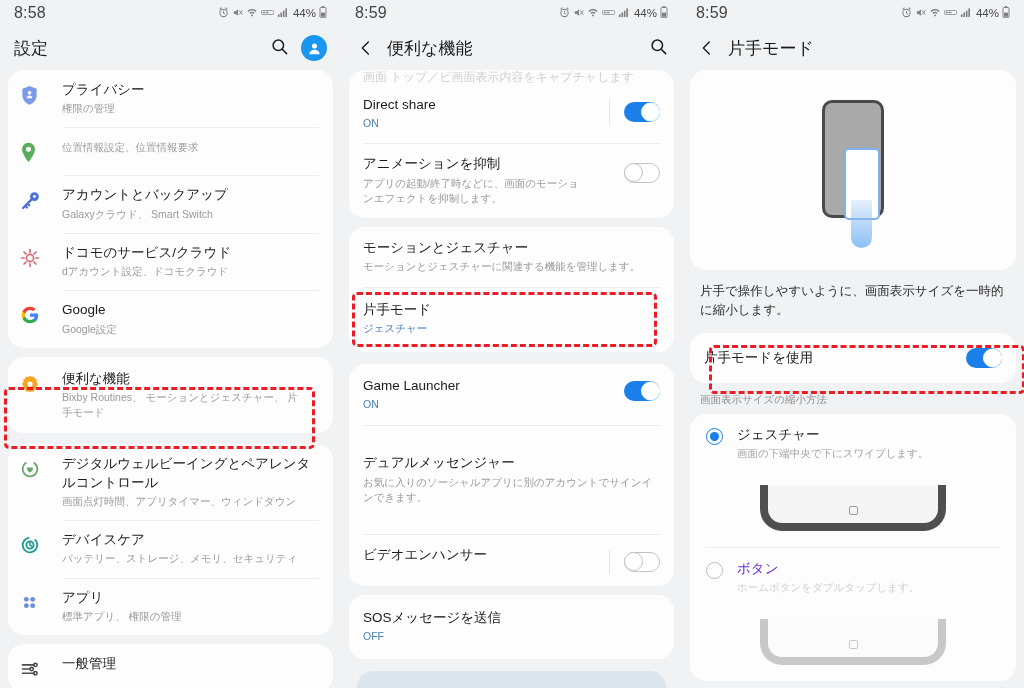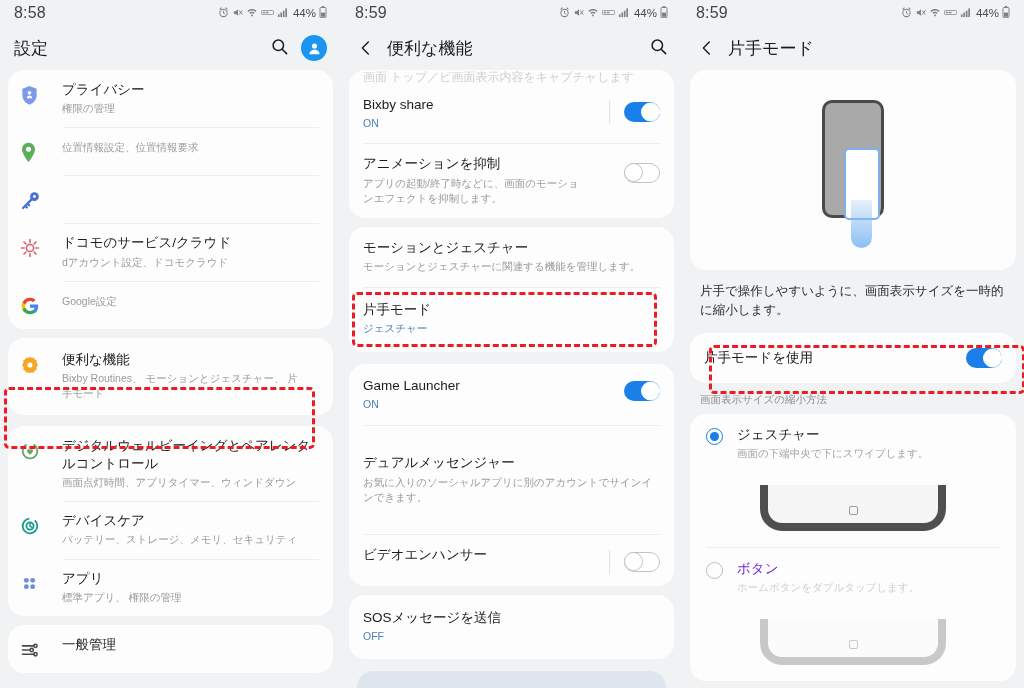--- a/index.html
+++ b/index.html
@@ -287,20 +287,24 @@
           </span>
         </div>
         <div class="row">
           <span class="row-icon">
             <svg width="21" height="21" viewBox="0 0 24 24">
                 <circle cx="16.5" cy="7.5" r="5" fill="#4a6fd4"></circle>
                 <circle cx="16.5" cy="7.5" r="1.7" fill="#fff"></circle>
                 <path d="M13 11L3.5 20.5M6 18l2 2M8.5 15.5l2 2" stroke="#4a6fd4" stroke-width="2.6" stroke-linecap="round"></path>
               </svg>
           </span>
+          <span class="row-text">
+            <div class="row-title">アカウントとバックアップ</div>
+            <div class="row-sub">Galaxyクラウド、 Smart Switch</div>
+          </span>
         </div>
         <div class="row">
           <span class="row-icon">
             <svg width="20" height="20" viewBox="0 0 24 24">
                 <g fill="none" stroke="#d96a72" stroke-width="2">
                   <circle cx="12" cy="12" r="4.3"></circle>
                   <path d="M12 1.8v3.2M12 19v3.2M1.8 12h3.2M19 12h3.2M4.8 4.8l2.3 2.3M16.9 16.9l2.3 2.3M19.2 4.8l-2.3 2.3M7.1 16.9l-2.3 2.3" stroke-linecap="round"></path>
                 </g>
               </svg>
           </span>
@@ -312,20 +316,21 @@
         <div class="row">
           <span class="row-icon">
             <svg width="20" height="20" viewBox="0 0 24 24">
                 <path d="M21.8 12.2c0-.7-.1-1.4-.2-2H12v3.9h5.5c-.2 1.3-1 2.4-2 3.1v2.6h3.3c1.9-1.8 3-4.4 3-7.6z" fill="#4285f4"></path>
                 <path d="M12 22c2.7 0 5-.9 6.7-2.4l-3.3-2.6c-.9.6-2.1 1-3.4 1-2.6 0-4.8-1.7-5.6-4.1H3v2.6C4.7 19.9 8.1 22 12 22z" fill="#34a853"></path>
                 <path d="M6.4 13.9c-.2-.6-.3-1.2-.3-1.9s.1-1.3.3-1.9V7.5H3C2.4 8.9 2 10.4 2 12s.4 3.1 1 4.5l3.4-2.6z" fill="#fbbc05"></path>
                 <path d="M12 5.9c1.5 0 2.8.5 3.8 1.5l2.9-2.9C16.9 2.9 14.7 2 12 2 8.1 2 4.7 4.1 3 7.5l3.4 2.6C7.2 7.7 9.4 5.9 12 5.9z" fill="#ea4335"></path>
               </svg>
           </span>
           <span class="row-text">
+            <div class="row-title">Google</div>
             <div class="row-sub">Google設定</div>
           </span>
         </div>
       </div>
 
       <div class="card" style="margin-bottom:11px;">
         <div class="row" style="padding-top:13px;padding-bottom:13px;">
           <span class="row-icon">
             <svg width="20" height="20" viewBox="0 0 24 24">
                 <path d="M12 2l2.1 1.6L16.7 3l1 2.5 2.5 1-.6 2.6L21.2 11v2l-1.6 2.1.6 2.6-2.5 1-1 2.5-2.6-.6L12 22l-2.1-1.4-2.6.6-1-2.5-2.5-1 .6-2.6L2.8 13v-2l1.6-2-.6-2.6 2.5-1 1-2.5 2.6.6L12 2z" fill="#f5a623"></path>
@@ -470,21 +475,21 @@
           </svg>
       </span>
     </div>
 
     <div class="scroll">
 
       <div class="card">
         <div class="cutrow">画面 トップ／ビ画面表示内容をキャプチャします</div>
         <div class="row noicon" style="padding:12px 14px;">
           <span class="row-text">
-            <div class="row-title">Bixby share</div>
+            <div class="row-title">Direct share</div>
             <div class="row-sub blue">ON</div>
           </span>
           <span class="row-right">
             <span class="toggle-divider"></span>
             <span class="toggle on">
                 <span class="knob"></span>
               </span>
           </span>
         </div>
         <div class="row noicon" style="padding:12px 14px;gap:32px;">

